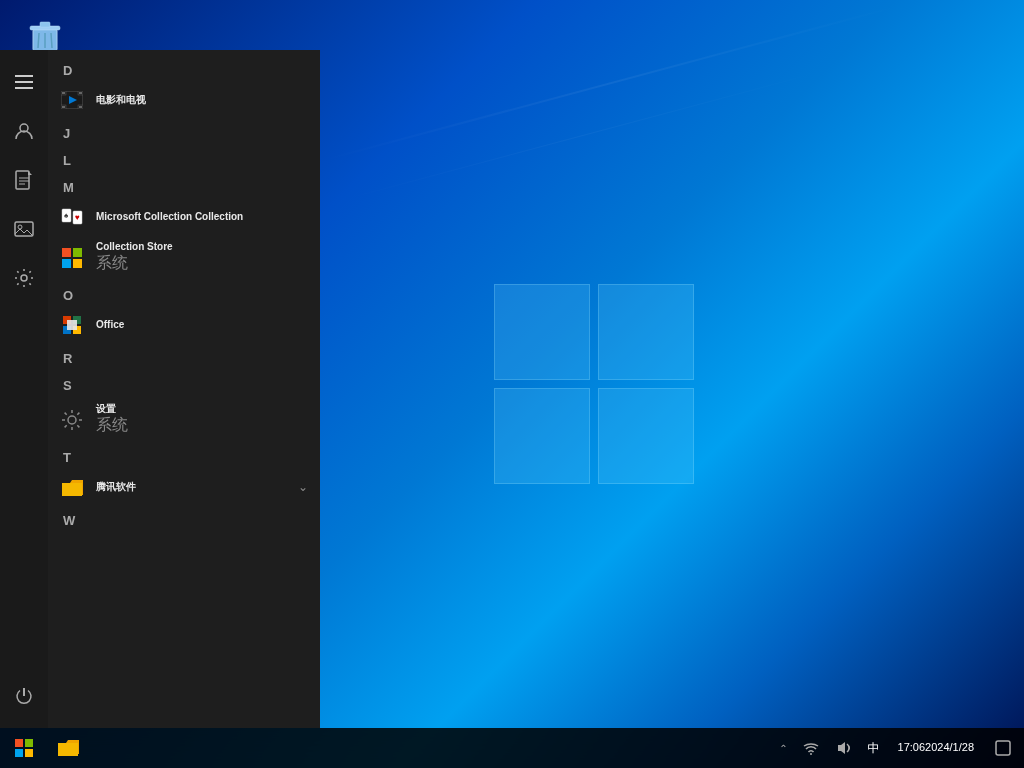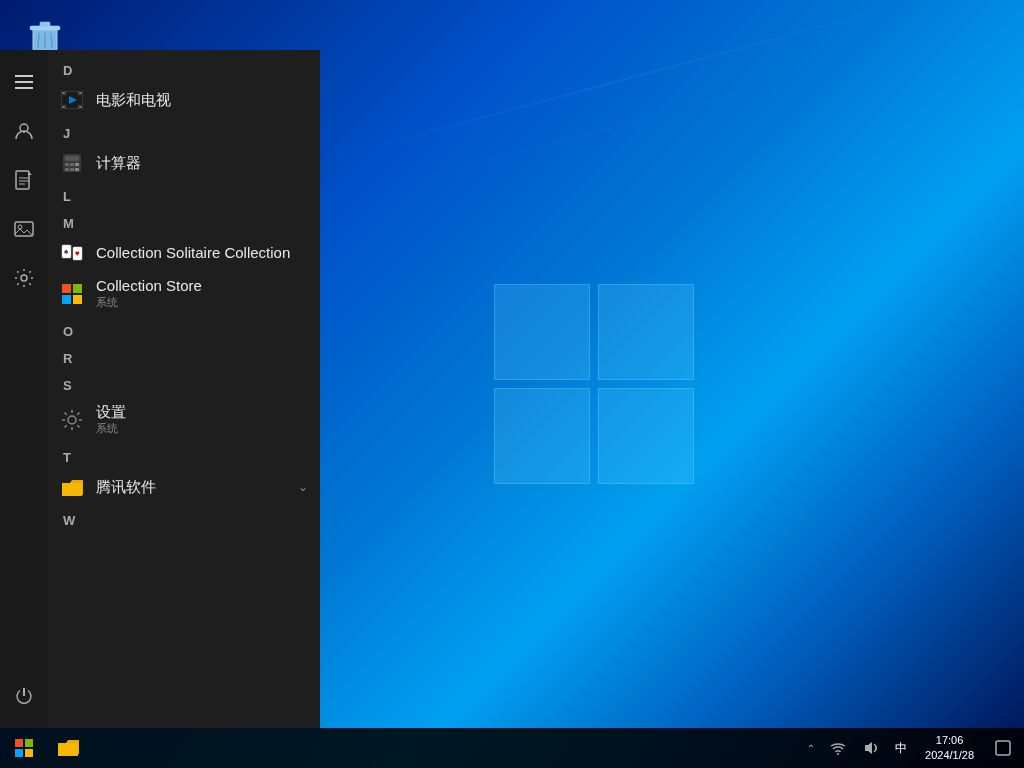--- a/index.html
+++ b/index.html
@@ -106,21 +106,20 @@
       display: flex;
       align-items: center;
       color: white;
       font-size: 12px;
       gap: 5px;
       padding-right: 5px;
     }
 
     #clock {
       display: flex;
-      flex-direction: column;
       align-items: center;
       padding: 0 8px;
       cursor: pointer;
       font-size: 11px;
       line-height: 1.4;
     }
 
     #notification-btn {
       width: 32px;
       height: 40px;
@@ -208,26 +207,27 @@
       flex-shrink: 0;
       font-size: 16px;
     }
 
     .app-item .app-info {
       display: flex;
       flex-direction: column;
     }
 
     .app-item .app-name {
-      font-size: 15px;
+      font-size: 10px;
       line-height: 1.2;
+      font-weight: bold;
     }
 
     .app-item .app-sub {
-      font-size: 11px;
+      font-size: 16px;
       color: #888;
     }
 
     
     .hamburger-lines {
       display: flex;
       flex-direction: column;
       gap: 4px;
       width: 18px;
     }
@@ -359,70 +359,67 @@
             <rect x="18" y="15" width="3" height="2" fill="#666"></rect>
             <polygon points="8,5 8,13 16,9" fill="#0078d4"></polygon>
           </svg>
         </div>
         <div class="app-info">
           <span class="app-name">电影和电视</span>
         </div>
       </div>
 
       <div class="section-letter">J</div>
-      <div class="app-item">
-        <div class="app-icon">
-          <svg width="20" height="20" viewBox="0 0 20 20" fill="none">
-            <rect x="1" y="1" width="18" height="18" rx="2" fill="#3a3a3a"></rect>
-            <rect x="3" y="3" width="14" height="5" rx="1" fill="#555"></rect>
-            <rect x="3" y="10" width="4" height="3" rx="0.5" fill="#666"></rect>
-            <rect x="8" y="10" width="4" height="3" rx="0.5" fill="#666"></rect>
-            <rect x="13" y="10" width="4" height="3" rx="0.5" fill="#888"></rect>
-            <rect x="3" y="15" width="4" height="3" rx="0.5" fill="#666"></rect>
-            <rect x="8" y="15" width="4" height="3" rx="0.5" fill="#666"></rect>
-            <rect x="13" y="15" width="4" height="3" rx="0.5" fill="#888"></rect>
-          </svg>
-        </div>
-        <div class="app-info">
-          <span class="app-name">计算器</span>
-        </div>
-      </div>
 
       <div class="section-letter">L</div>
 
       <div class="section-letter">M</div>
       <div class="app-item">
         <div class="app-icon">
           <svg width="22" height="18" viewBox="0 0 22 18" fill="none">
             <rect x="1" y="1" width="9" height="13" rx="1" fill="white" stroke="#ccc" stroke-width="0.5"></rect>
             <text x="3" y="10" font-size="8" fill="#333">♠</text>
             <rect x="12" y="3" width="9" height="13" rx="1" fill="white" stroke="#ccc" stroke-width="0.5"></rect>
             <text x="14" y="12" font-size="8" fill="#cc0000">♥</text>
           </svg>
         </div>
         <div class="app-info">
-          <span class="app-name">Collection Solitaire Collection</span>
+          <span class="app-name">Microsoft Collection Collection</span>
         </div>
       </div>
       <div class="app-item">
         <div class="app-icon">
           <svg width="22" height="22" viewBox="0 0 22 22" fill="none">
             <rect x="1" y="1" width="9" height="9" fill="#f25022"></rect>
             <rect x="12" y="1" width="9" height="9" fill="#7fba00"></rect>
             <rect x="1" y="12" width="9" height="9" fill="#00a4ef"></rect>
             <rect x="12" y="12" width="9" height="9" fill="#ffb900"></rect>
           </svg>
         </div>
         <div class="app-info">
           <span class="app-name">Collection Store</span>
           <span class="app-sub">系统</span>
         </div>
       </div>
 
       <div class="section-letter">O</div>
+      <div class="app-item">
+        <div class="app-icon">
+          <svg width="22" height="22" viewBox="0 0 22 22" fill="none">
+            <rect x="2" y="2" width="8" height="8" fill="#d83b01"></rect>
+            <rect x="12" y="2" width="8" height="8" fill="#217346"></rect>
+            <rect x="2" y="12" width="8" height="8" fill="#0072c6"></rect>
+            <rect x="12" y="12" width="8" height="8" fill="#ffb900"></rect>
+            <rect x="6" y="6" width="10" height="10" fill="#e8e8e8" opacity="0.9"></rect>
+          </svg>
+        </div>
+        <div class="app-info">
+          <span class="app-name">Office</span>
+        </div>
+      </div>
 
       <div class="section-letter">R</div>
 
       <div class="section-letter">S</div>
       <div class="app-item">
         <div class="app-icon">
           <svg width="22" height="22" viewBox="0 0 22 22" fill="none">
             <circle cx="11" cy="11" r="4" stroke="#888" stroke-width="1.5"></circle>
             <path d="M11 1v3M11 18v3M1 11h3M18 11h3M3.6 3.6l2.1 2.1M16.3 16.3l2.1 2.1M3.6 18.4l2.1-2.1M16.3 5.7l2.1-2.1" stroke="#888" stroke-width="1.5"></path>
           </svg>

